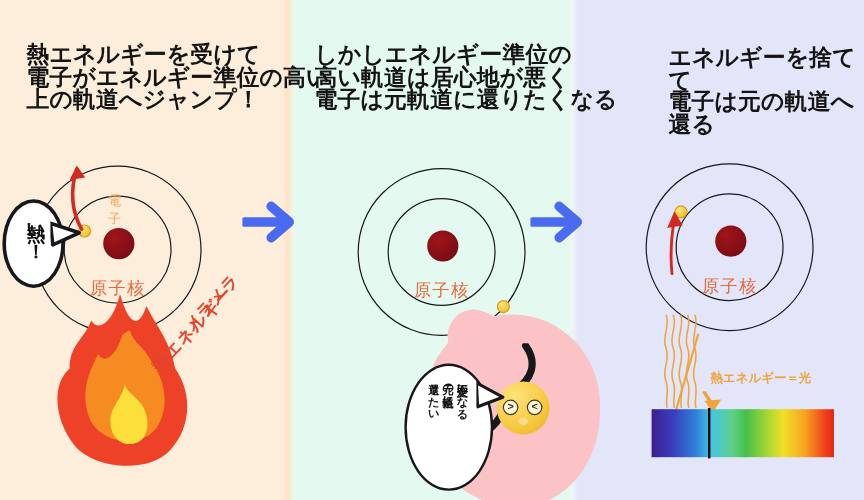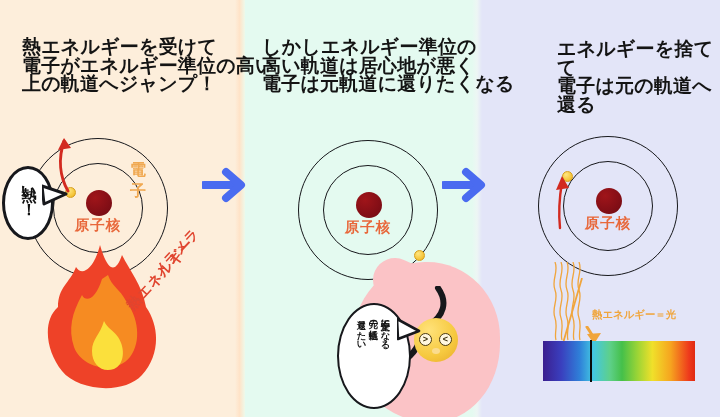--- a/index.html
+++ b/index.html
@@ -35,25 +35,25 @@
     position:absolute;border-radius:50%;border:1.6px solid #17181c;
     box-sizing:border-box;background:transparent;
   }
   .orbit.outer{left:0;top:0;width:140px;height:140px;}
   .orbit.inner{left:25px;top:25px;width:90px;height:90px;border-width:1.2px;}
   .nucleus{
     position:absolute;left:58px;top:52px;width:26px;height:26px;border-radius:50%;
     background:radial-gradient(circle at 35% 30%,#a0151a,#7e0d15 70%,#6d0a12);
   }
   .nuc-label{
-    position:absolute;left:0;width:140px;top:78px;text-align:center;
-    color:#e8673a;font-weight:bold;font-size:14.5px;letter-spacing:1px;
+    position:absolute;left:0;width:140px;top:93px;text-align:center;
+    color:#e8673a;font-weight:normal;font-size:14.5px;letter-spacing:1px;
   }
   .e-label{
-    position:absolute;color:#f0a952;font-weight:bold;font-size:16px;letter-spacing:1px;margin-left:40px;
+    position:absolute;color:#f0a952;font-weight:normal;font-size:11px;letter-spacing:1px;
   }
   .electron{
     position:absolute;width:11px;height:11px;border-radius:50%;
     background:radial-gradient(circle at 35% 30%,#ffe680,#f5c53a 65%,#e0a81e);
     border:1px solid #d79f1c;box-sizing:border-box;
   }
 
   
   #atom1{left:28px;top:138px;}
   #atom1 .e-label{left:62px;top:22px;}

